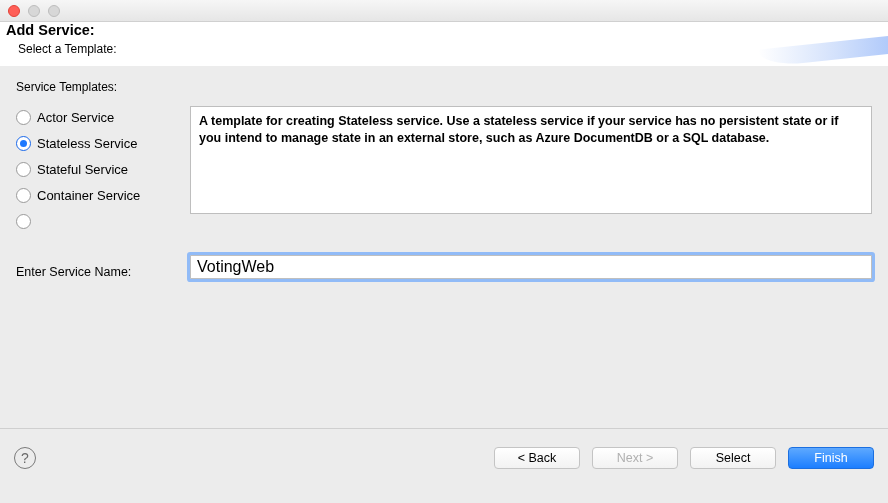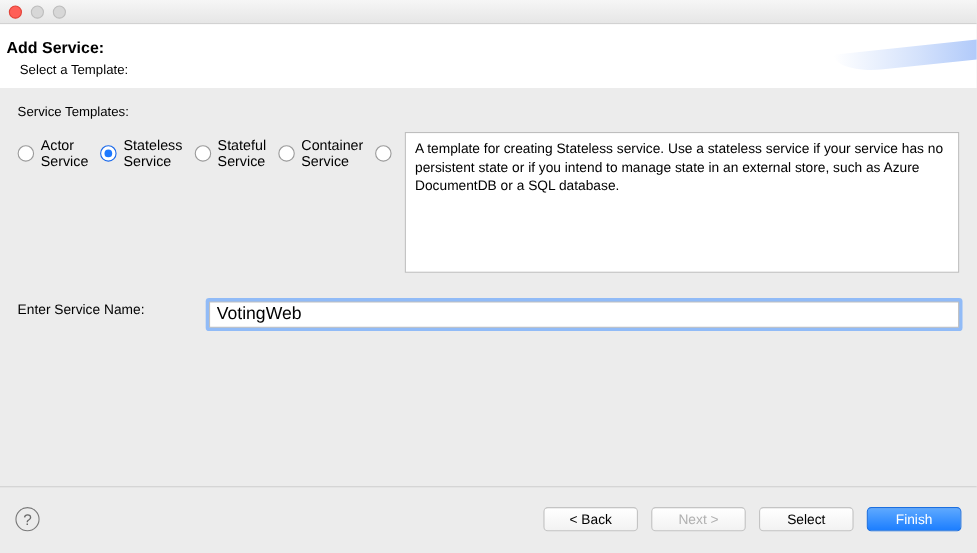--- a/index.html
+++ b/index.html
@@ -24,21 +24,21 @@
     display: flex; gap: 8px;
   }
   .dot {
     width: 12px; height: 12px; border-radius: 50%;
   }
   .dot.red { background: #ff5f57; border: 0.5px solid #e24238; }
   .dot.gray1 { background: #d7d7d7; border: 0.5px solid #bdbdbd; }
   .dot.gray2 { background: #d7d7d7; border: 0.5px solid #bdbdbd; }
   .header {
     background: #fff;
-    padding: 14px 6px 10px 6px;
+    padding: 0 6px 10px 6px;
     position: relative;
   }
   .header h1 {
     margin: 0 0 4px 0;
     font-size: 14.5px;
     font-weight: bold;
   }
   .header .sub {
     font-size: 12px;
     margin-left: 12px;
@@ -63,20 +63,21 @@
   }
   .templates-row {
     display: flex;
     gap: 12px;
     align-items: flex-start;
     padding: 0 2px;
   }
   .radio-col {
     flex: 0 0 162px;
     display: flex;
+    flex-direction: column;
     gap: 11px;
     padding-top: 4px;
   }
   .radio-item {
     display: flex;
     align-items: center;
     gap: 6px;
     font-size: 13px;
     cursor: default;
   }
@@ -92,30 +93,31 @@
     border-color: #1968ea;
   }
   .radio-circle.selected::after {
     content: "";
     width: 7px; height: 7px;
     border-radius: 50%;
     background: #1d79ff;
   }
   .desc-box {
     flex: 1;
-    height: 128px;
+    height: 108px;
     background: #fff;
     border: 1px solid #bebebe;
     padding: 6px 8px;
     font-size: 12.5px;
     line-height: 1.35;
+    font-weight: bold;
   }
   .name-row {
     display: flex;
-    align-items: flex-start;
+    align-items: flex-end;
     gap: 12px;
     margin-top: 26px;
     padding: 0 2px;
   }
   .name-row label {
     flex: 0 0 162px;
     font-size: 12.5px;
   }
   .name-input {
     flex: 1;

